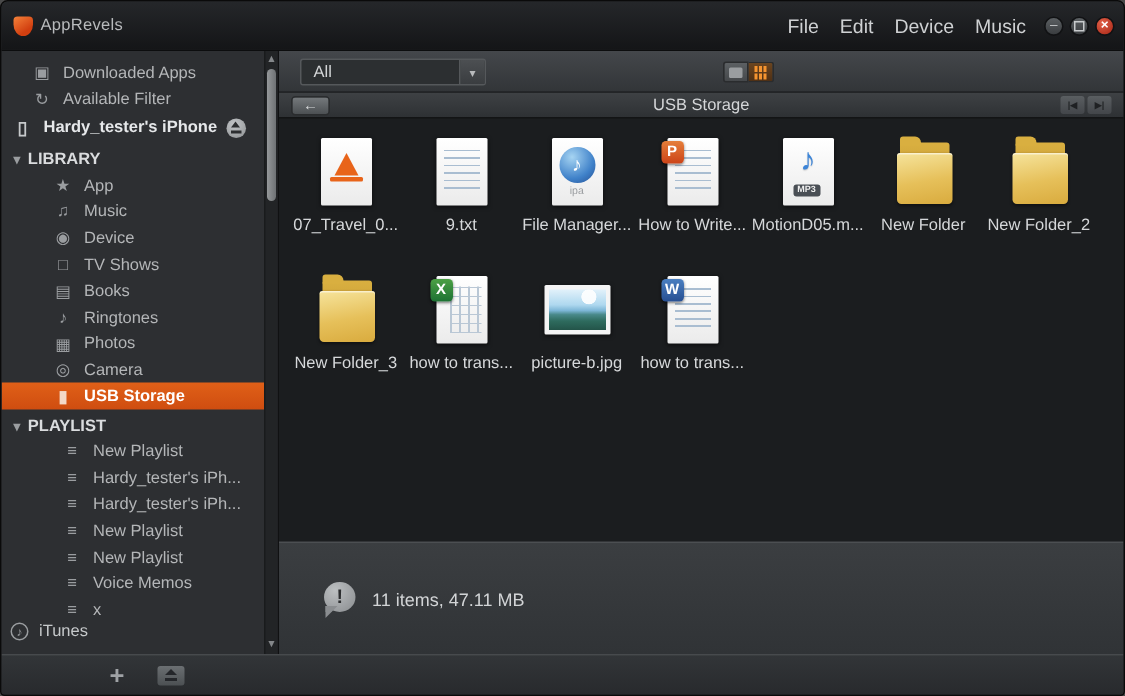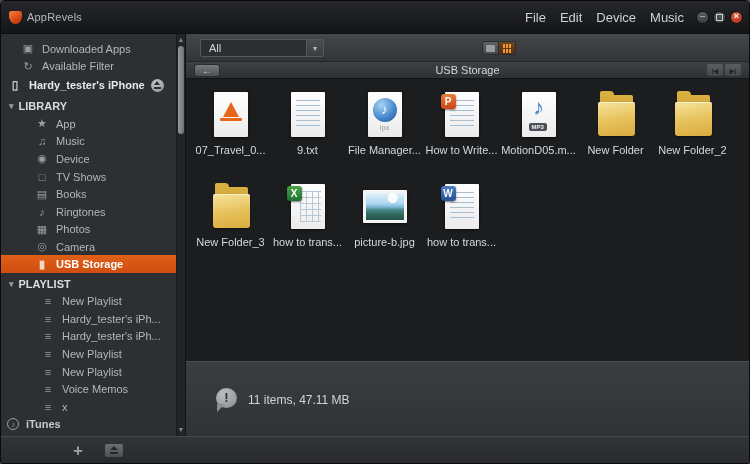--- a/index.html
+++ b/index.html
@@ -33,21 +33,21 @@
   .ind-device .s-icon{font-size:12px;color:#c6c9cb;}
   .ind-header{padding-left:8px;font-weight:bold;color:#dadcde;height:18px;margin-top:2px;}
   .ind-header::before{content:'▾';color:#9a9da0;font-size:9px;margin-right:5px;}
   .ind-lib{padding-left:34px;}
   .ind-pl{padding-left:40px;}
   .side-item.selected{background:linear-gradient(#e06018,#cf4d10);color:#fff;font-weight:bold;}
   .side-item.selected .s-icon{color:#f3d9c8;}
   .eject-circle{margin-left:auto;margin-right:12px;width:13px;height:13px;border-radius:50%;background:radial-gradient(circle at 40% 30%,#c2c5c7,#8e9193);position:relative;}
   .eject-circle::before{content:'';position:absolute;left:3px;top:2px;border-left:3.5px solid transparent;border-right:3.5px solid transparent;border-bottom:4px solid #2c2e30;}
   .eject-circle::after{content:'';position:absolute;left:3px;top:8px;width:7px;height:2px;background:#2c2e30;}
-  .itunes-row{margin-top:auto;height:18px;display:flex;align-items:center;padding-left:6px;font-size:11px;font-weight:bold;color:#c6c9cb;margin-bottom:3px;}
+  .itunes-row{margin-top:auto;height:18px;display:flex;padding-left:6px;font-size:11px;font-weight:normal;color:#c6c9cb;margin-bottom:3px;}
   .itunes-icon{width:12px;height:12px;border:1px solid #9a9da0;border-radius:50%;margin-right:7px;font-size:8px;color:#9a9da0;text-align:center;line-height:11px;}
   .itunes-icon::before{content:'♪';}
   
   .side-scrollbar{position:absolute;top:0;right:0;bottom:0;width:9px;background:#222426;border-left:1px solid #191b1c;}
   .sb-arrow{position:absolute;left:0;width:8px;height:10px;color:#84878a;font-size:7px;text-align:center;line-height:10px;}
   .sb-up{top:1px;} .sb-down{bottom:1px;}
   .sb-thumb{position:absolute;left:1px;top:12px;width:6px;height:88px;border-radius:3px;background:linear-gradient(90deg,#95989a,#6e7174);}
 
   
   .main{flex:1 1 auto;display:flex;flex-direction:column;min-width:0;background:#1b1d1f;}

